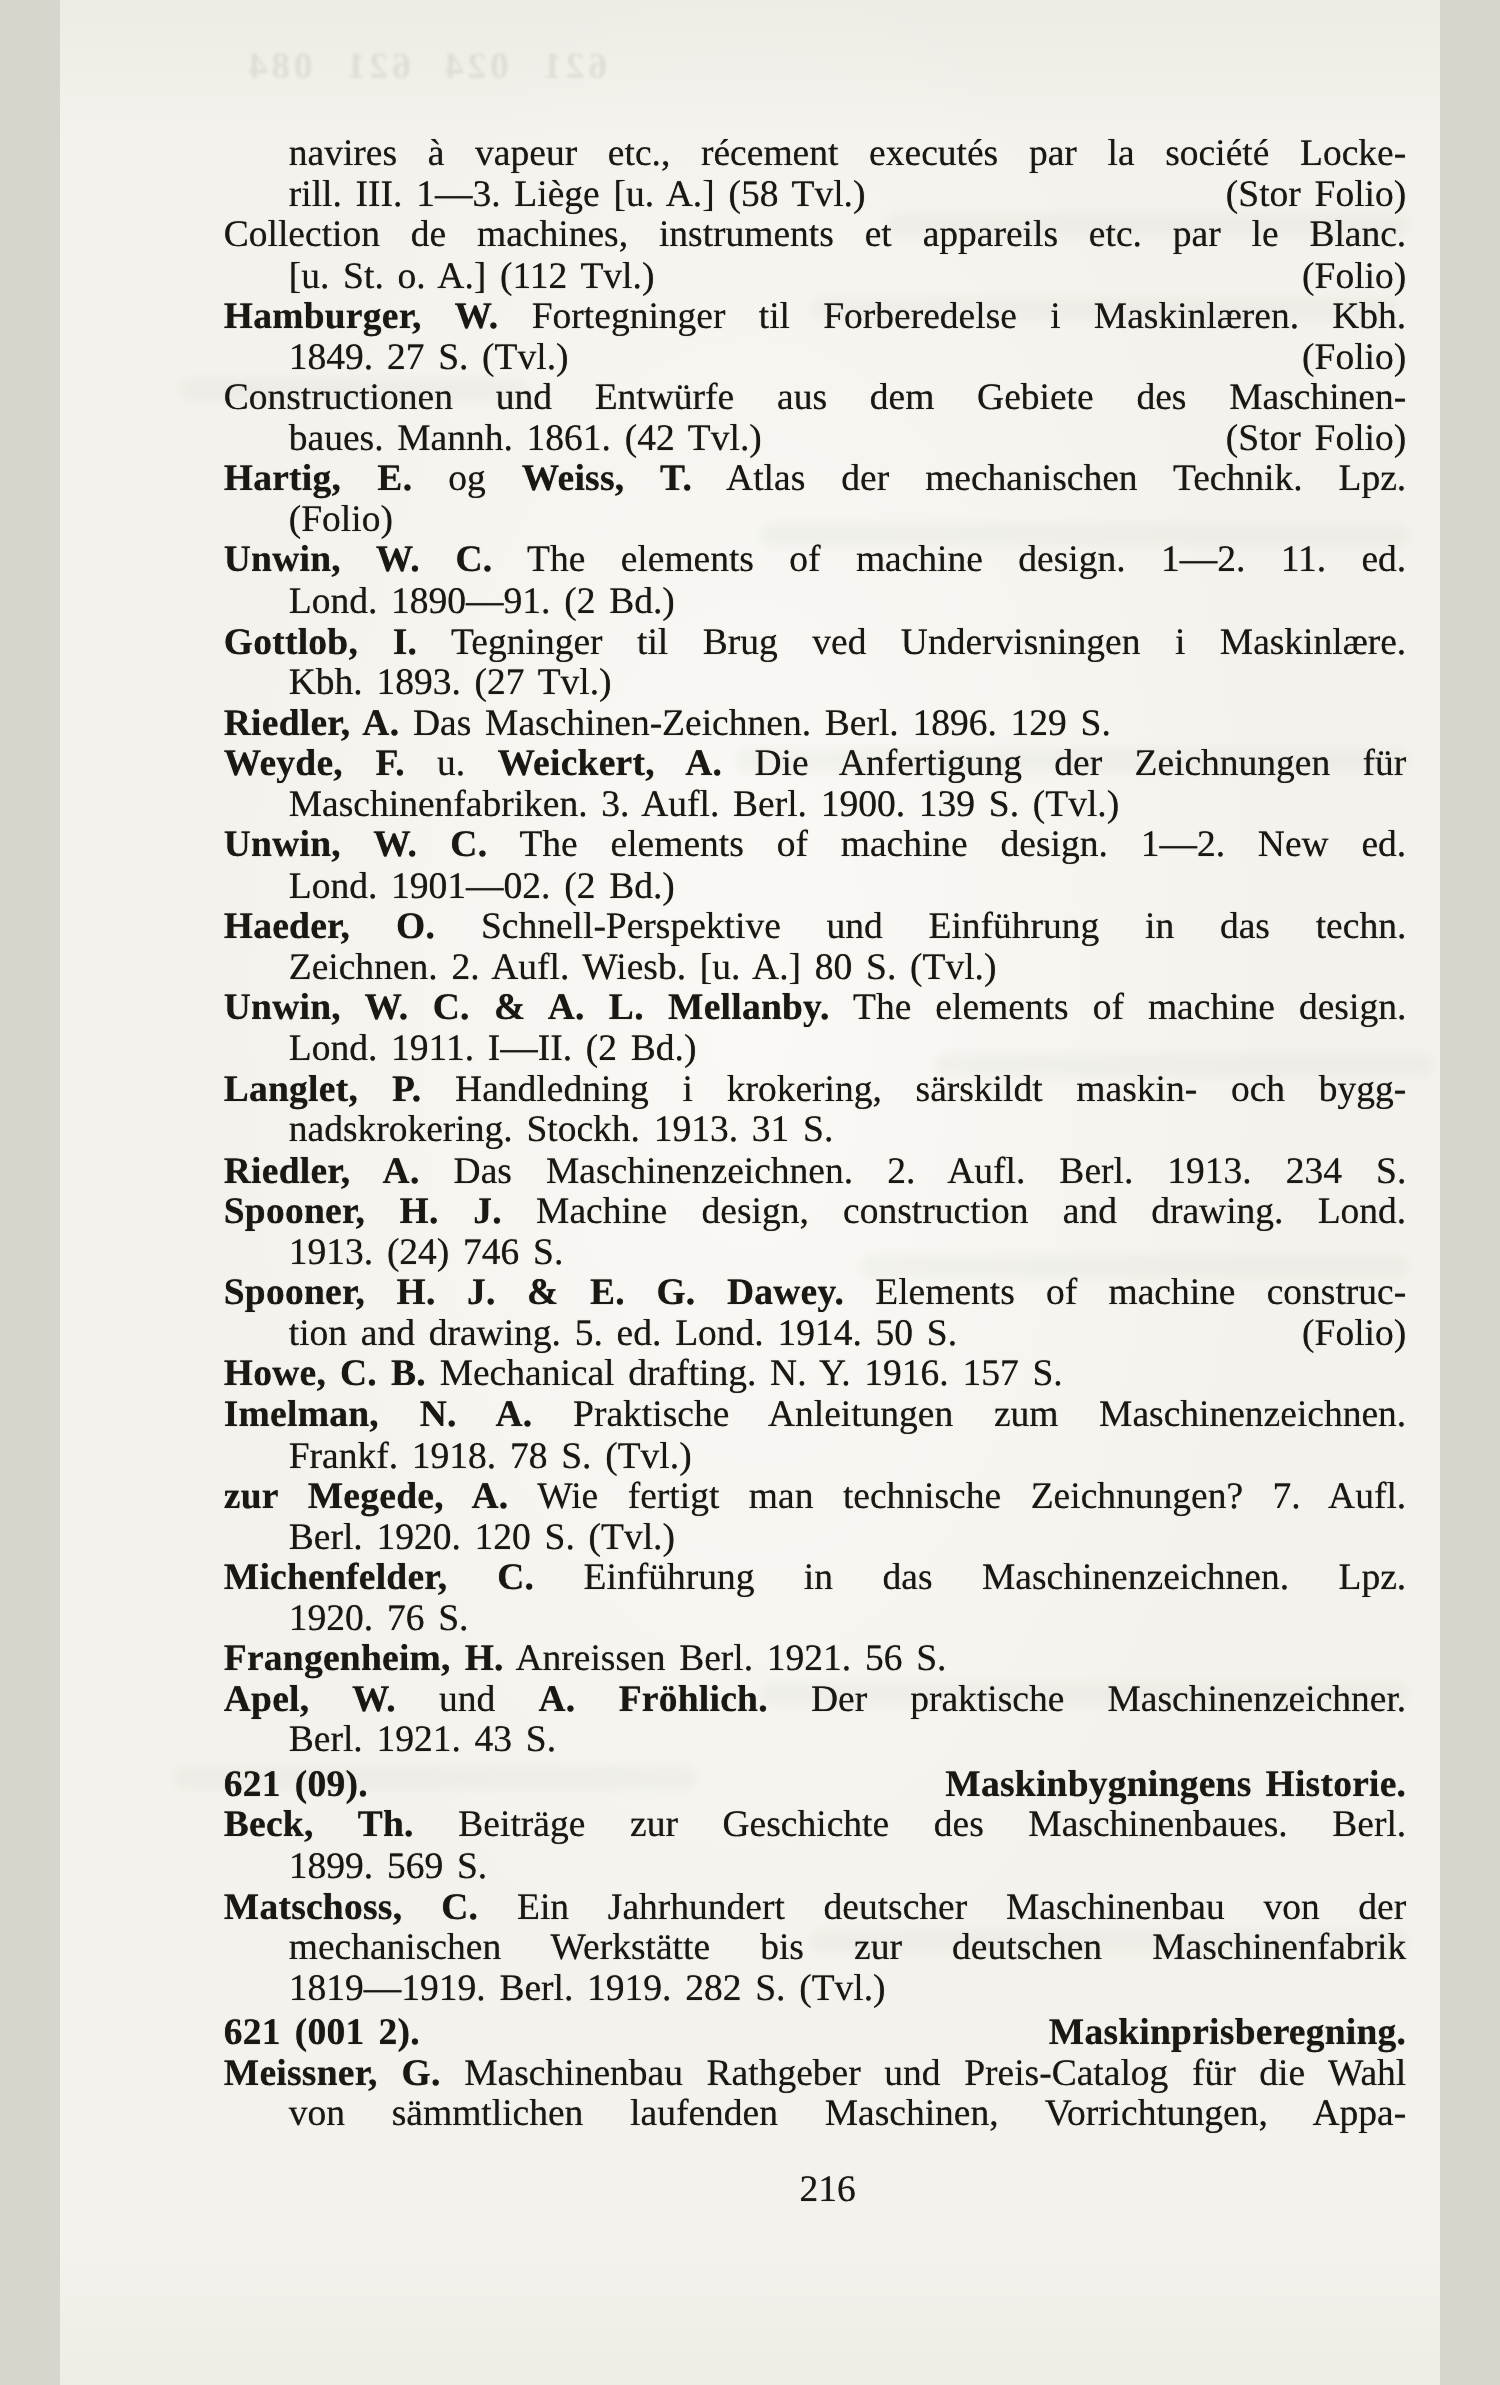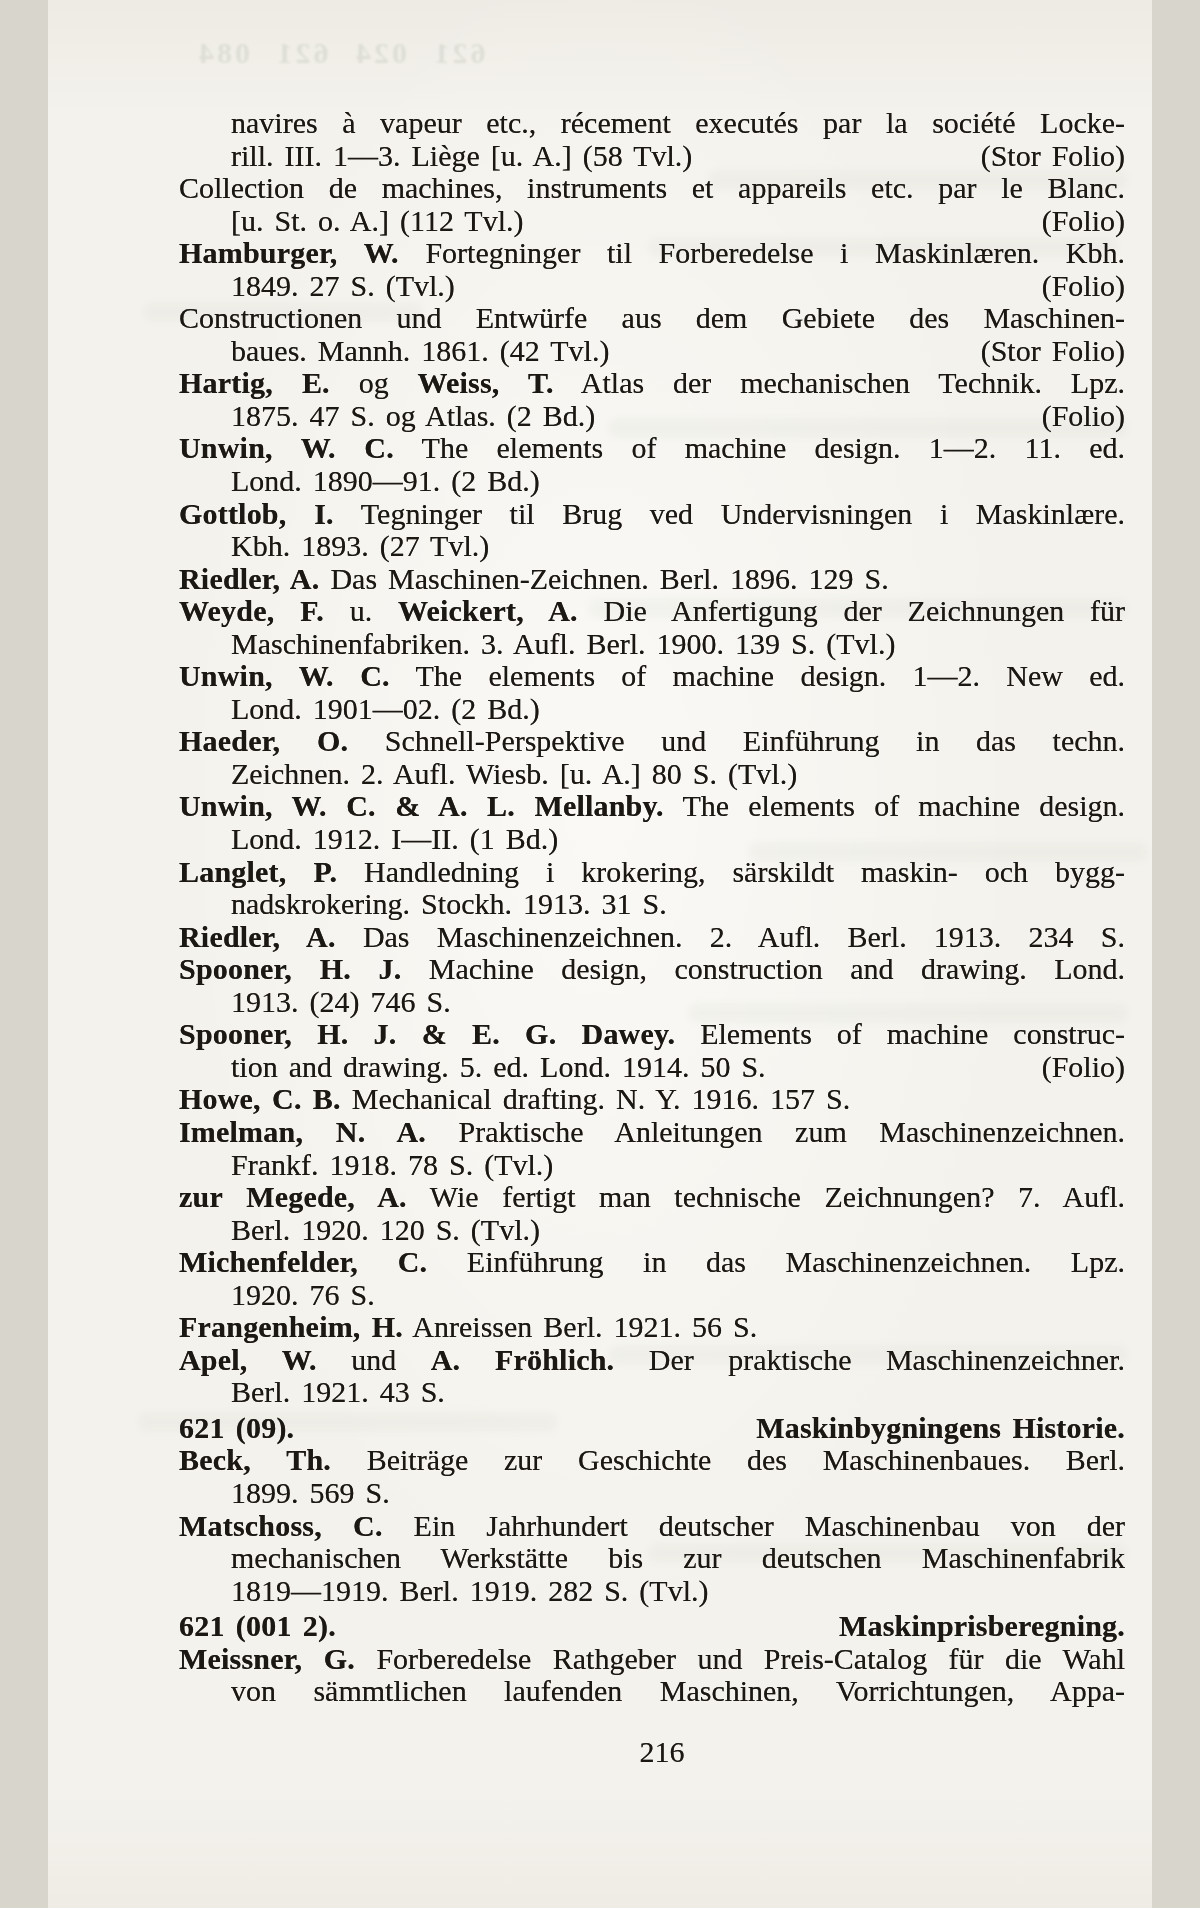--- a/index.html
+++ b/index.html
@@ -92,36 +92,35 @@
         <span class="left"><span>1849. 27 S. (Tvl.)</span></span>
         <span class="right">(Folio)</span>
       </div>
       <div class="line justify"><span class="left"><span>Constructionen und Entwürfe aus dem Gebiete des Maschinen-</span></span></div>
       <div class="line indent has-right">
         <span class="left"><span>baues. Mannh. 1861. (42 Tvl.)</span></span>
         <span class="right">(Stor Folio)</span>
       </div>
       <div class="line justify"><span class="left"><span class="bold">Hartig, E.</span><span> og </span><span class="bold">Weiss, T.</span><span> Atlas der mechanischen Technik. Lpz.</span></span></div>
       <div class="line indent has-right">
-        <span class="left"><span>1875. 47 S. og Atlas. (2 Bd.)</span></span>
         <span class="right">(Folio)</span>
       </div>
       <div class="line justify"><span class="left"><span class="bold">Unwin, W. C.</span><span> The elements of machine design. 1—2. 11. ed.</span></span></div>
       <div class="line indent"><span class="left"><span>Lond. 1890—91. (2 Bd.)</span></span></div>
       <div class="line justify"><span class="left"><span class="bold">Gottlob, I.</span><span> Tegninger til Brug ved Undervisningen i Maskinlære.</span></span></div>
       <div class="line indent"><span class="left"><span>Kbh. 1893. (27 Tvl.)</span></span></div>
       <div class="line"><span class="left"><span class="bold">Riedler, A.</span><span> Das Maschinen-Zeichnen. Berl. 1896. 129 S.</span></span></div>
       <div class="line justify"><span class="left"><span class="bold">Weyde, F.</span><span> u. </span><span class="bold">Weickert, A.</span><span> Die Anfertigung der Zeichnungen für</span></span></div>
       <div class="line indent"><span class="left"><span>Maschinenfabriken. 3. Aufl. Berl. 1900. 139 S. (Tvl.)</span></span></div>
       <div class="line justify"><span class="left"><span class="bold">Unwin, W. C.</span><span> The elements of machine design. 1—2. New ed.</span></span></div>
       <div class="line indent"><span class="left"><span>Lond. 1901—02. (2 Bd.)</span></span></div>
       <div class="line justify"><span class="left"><span class="bold">Haeder, O.</span><span> Schnell-Perspektive und Einführung in das techn.</span></span></div>
       <div class="line indent"><span class="left"><span>Zeichnen. 2. Aufl. Wiesb. [u. A.] 80 S. (Tvl.)</span></span></div>
       <div class="line justify"><span class="left"><span class="bold">Unwin, W. C. &amp; A. L. Mellanby.</span><span> The elements of machine design.</span></span></div>
-      <div class="line indent"><span class="left"><span>Lond. 1912. I—II. (1 Bd.)</span></span></div>
+      <div class="line indent"><span class="left"><span>Lond. 1911. I—II. (2 Bd.)</span></span></div>
       <div class="line justify"><span class="left"><span class="bold">Langlet, P.</span><span> Handledning i krokering, särskildt maskin- och bygg-</span></span></div>
       <div class="line indent"><span class="left"><span>nadskrokering. Stockh. 1913. 31 S.</span></span></div>
       <div class="line justify"><span class="left"><span class="bold">Riedler, A.</span><span> Das Maschinenzeichnen. 2. Aufl. Berl. 1913. 234 S.</span></span></div>
       <div class="line justify"><span class="left"><span class="bold">Spooner, H. J.</span><span> Machine design, construction and drawing. Lond.</span></span></div>
       <div class="line indent"><span class="left"><span>1913. (24) 746 S.</span></span></div>
       <div class="line justify"><span class="left"><span class="bold">Spooner, H. J. &amp; E. G. Dawey.</span><span> Elements of machine construc-</span></span></div>
       <div class="line indent has-right">
         <span class="left"><span>tion and drawing. 5. ed. Lond. 1914. 50 S.</span></span>
         <span class="right">(Folio)</span>
       </div>
@@ -141,19 +140,19 @@
       </div>
       <div class="line justify"><span class="left"><span class="bold">Beck, Th.</span><span> Beiträge zur Geschichte des Maschinenbaues. Berl.</span></span></div>
       <div class="line indent"><span class="left"><span>1899. 569 S.</span></span></div>
       <div class="line justify"><span class="left"><span class="bold">Matschoss, C.</span><span> Ein Jahrhundert deutscher Maschinenbau von der</span></span></div>
       <div class="line indent justify"><span class="left"><span>mechanischen Werkstätte bis zur deutschen Maschinenfabrik</span></span></div>
       <div class="line indent"><span class="left"><span>1819—1919. Berl. 1919. 282 S. (Tvl.)</span></span></div>
       <div class="line has-right header">
         <span class="left"><span class="bold">621 (001 2).</span></span>
         <span class="right bold">Maskinprisberegning.</span>
       </div>
-      <div class="line justify"><span class="left"><span class="bold">Meissner, G.</span><span> Forberedelse Rathgeber und Preis-Catalog für die Wahl</span></span></div>
+      <div class="line justify"><span class="left"><span class="bold">Meissner, G.</span><span> Maschinenbau Rathgeber und Preis-Catalog für die Wahl</span></span></div>
       <div class="line indent justify"><span class="left"><span>von sämmtlichen laufenden Maschinen, Vorrichtungen, Appa-</span></span></div>
     </div>
 
   <div class="page-number">216</div>
 
 </div>
 
 </body></html>

